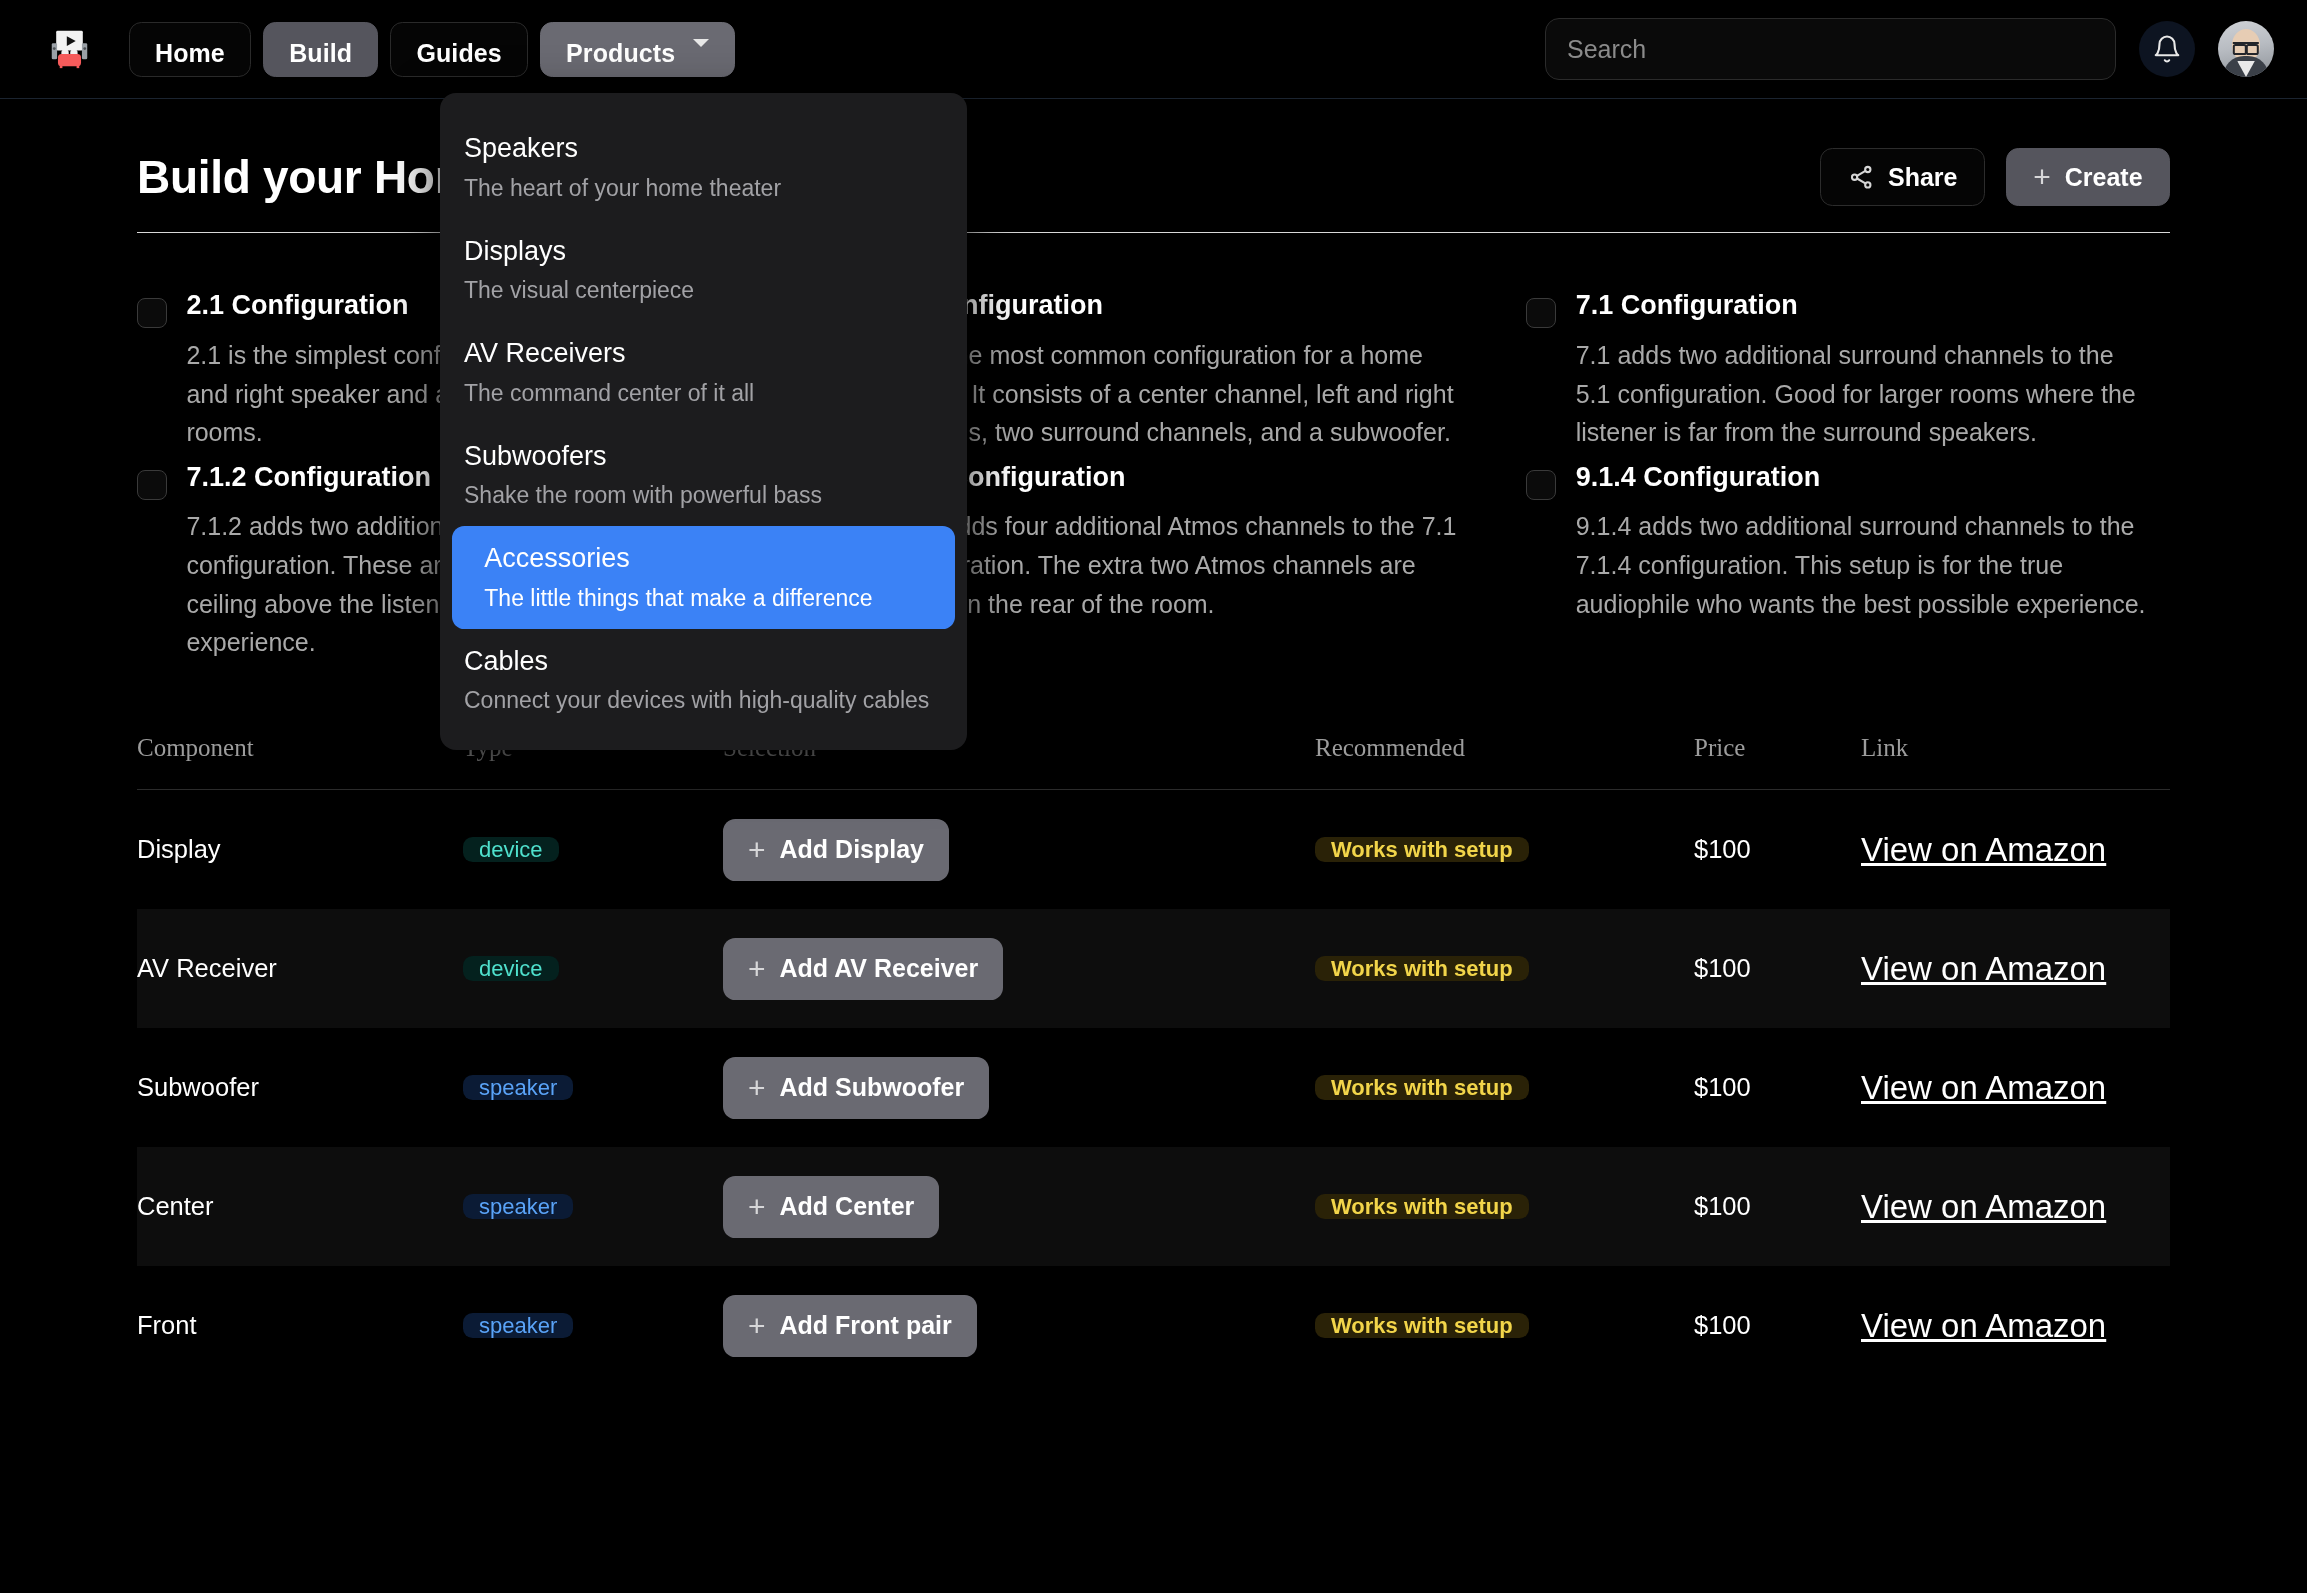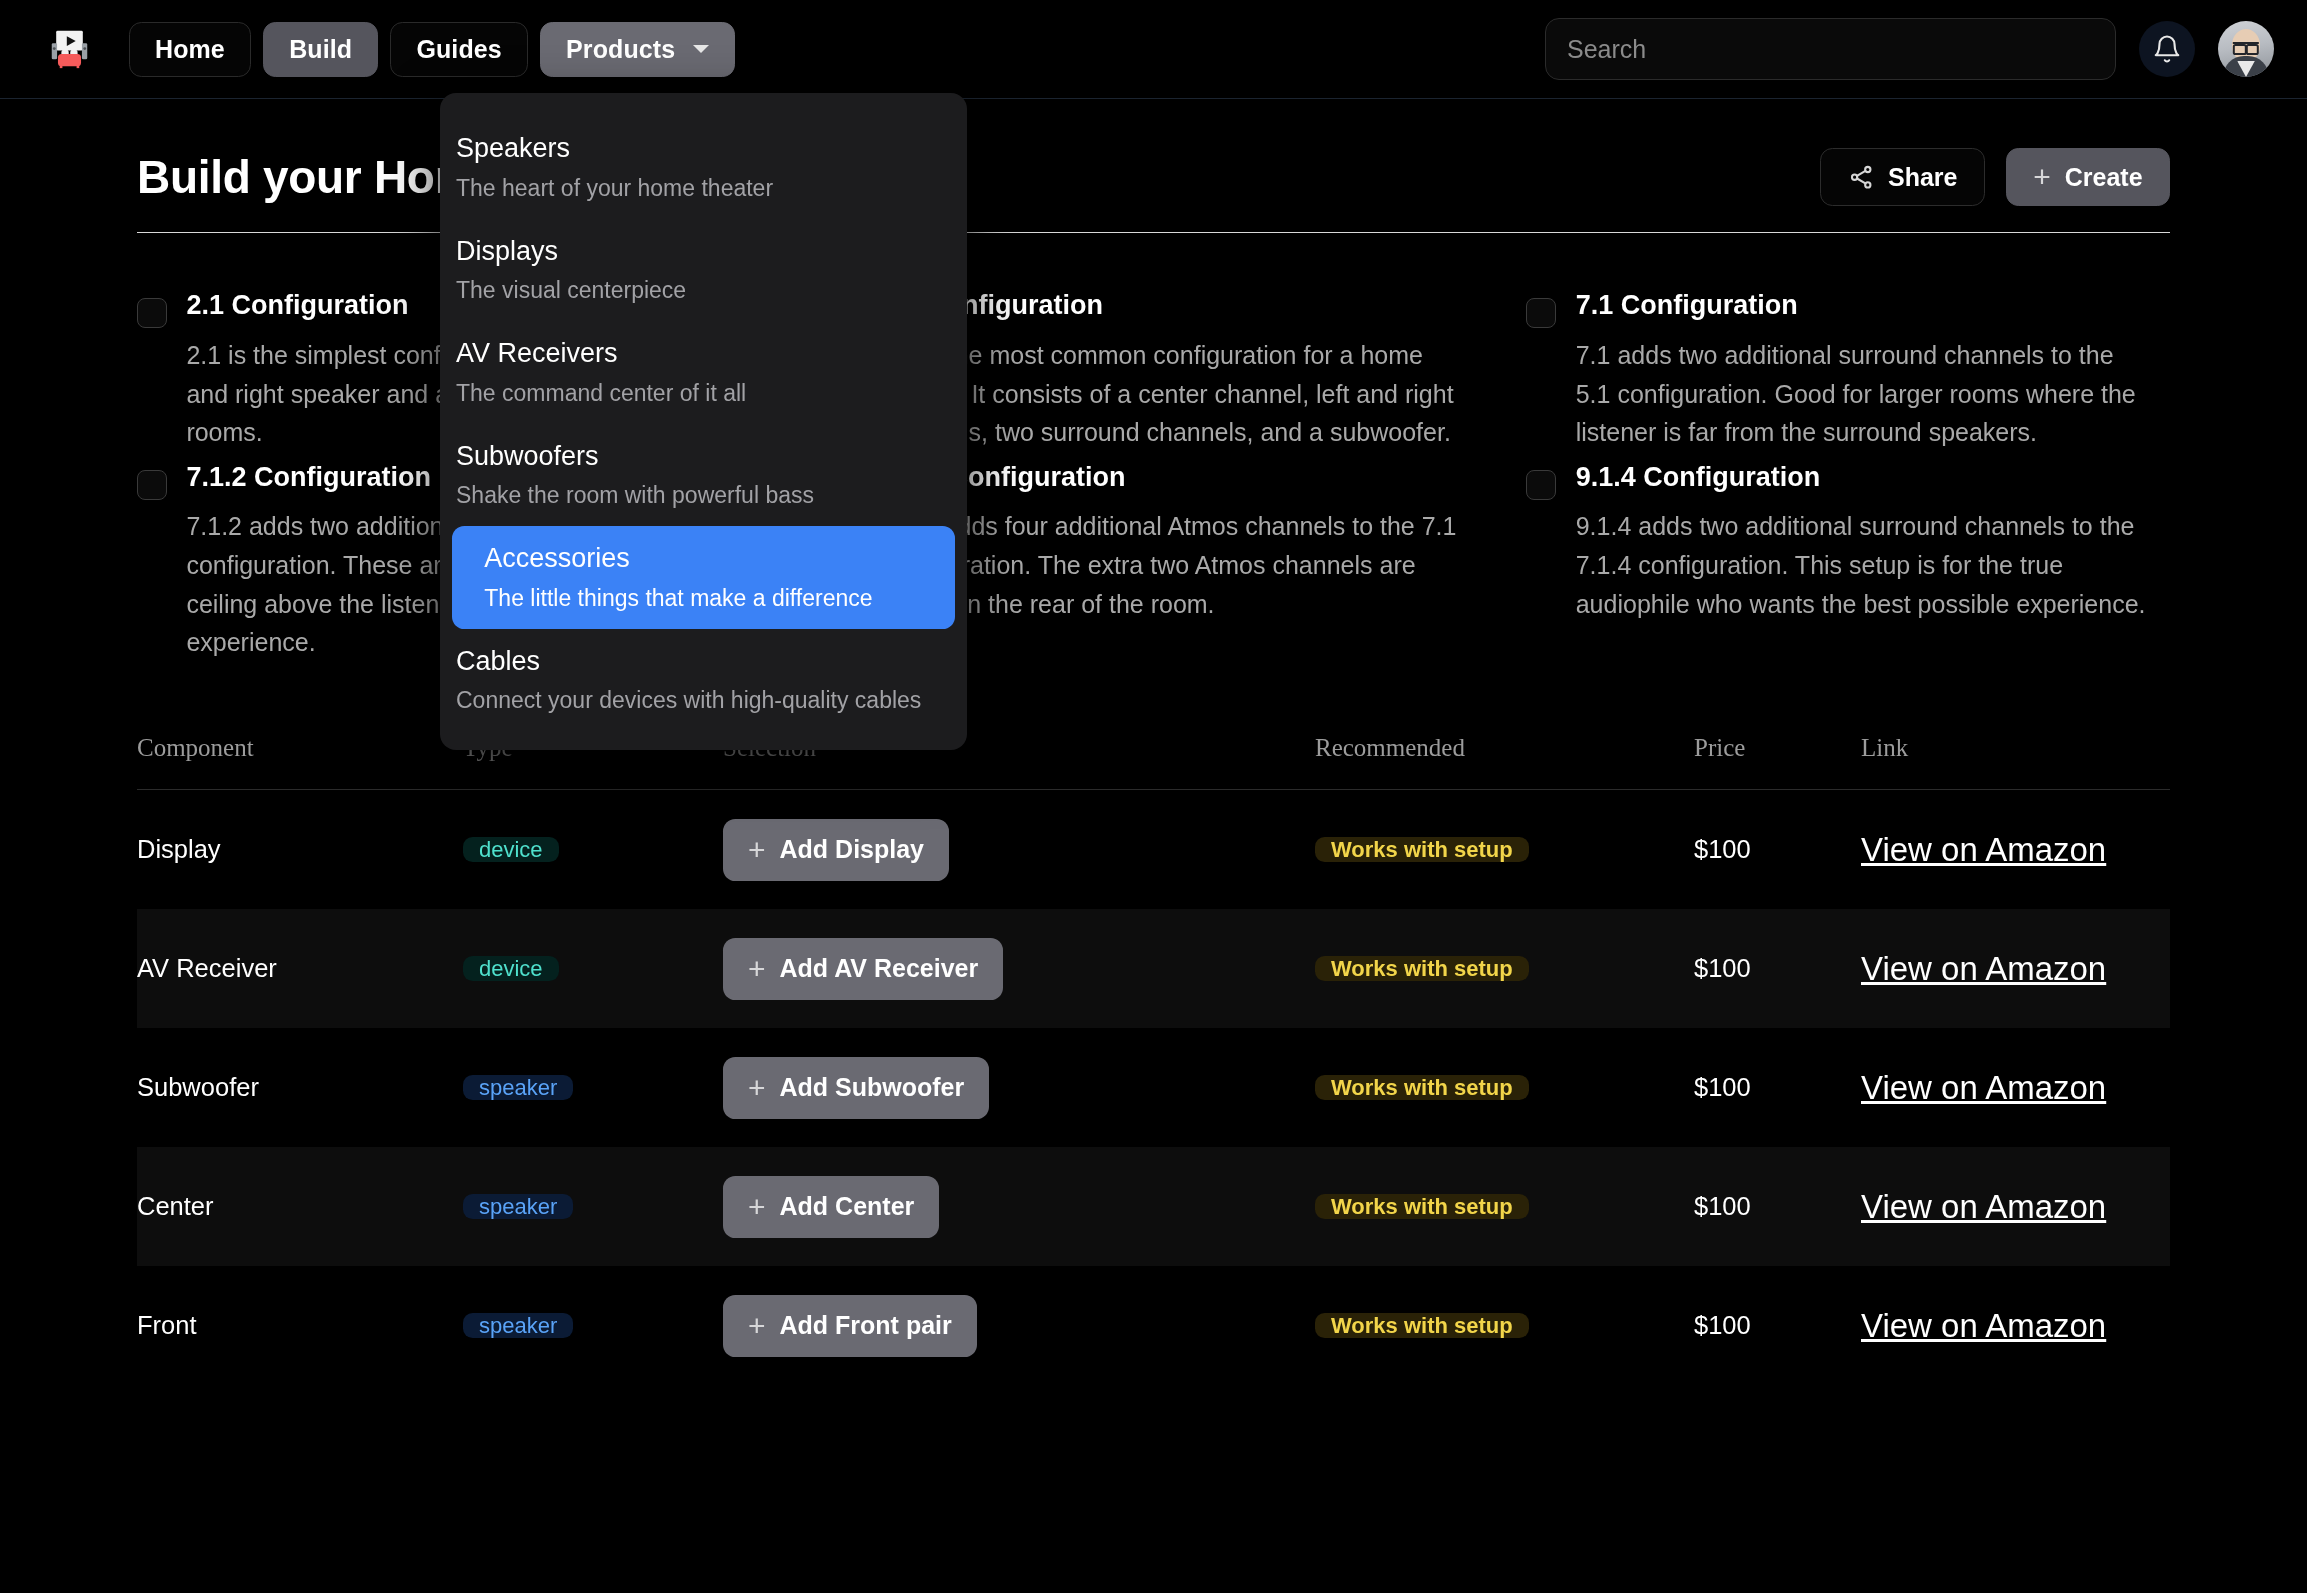--- a/index.html
+++ b/index.html
@@ -24,22 +24,22 @@
   }
   .logo {
     width: 55px; height: 55px;
     position: relative;
     flex: 0 0 auto;
     margin-right: 32px;
   }
   .nav-links { display: flex; align-items: center; gap: 12.3px; }
   .nav-btn {
     height: 55px;
-    padding: 7px 25px;
-    display: flex; align-items: center; gap: 12.3px;
+    padding: 16px 25px;
+    display: flex; align-items: flex-start; gap: 12.3px;
     border-radius: 12.3px;
     border: 1.3px solid #2a2a2a;
     background: #050505;
     color: #ffffff;
     font-size: 25px;
     font-weight: 600;
     letter-spacing: 0.1px;
     white-space: nowrap;
     cursor: pointer;
   }
@@ -177,21 +177,21 @@
   .dropdown {
     position: absolute;
     left: 440px; top: 93px;
     width: 527px;
     background: #1c1c1e;
     border-radius: 16px;
     padding: 23px 0 19.4px 0;
     box-shadow: 0 16px 53px rgba(0,0,0,.85);
     z-index: 40;
   }
-  .dd-item { padding: 16px 16px; cursor: pointer; }
+  .dd-item { padding: 16px 24px; cursor: pointer; }
   .dd-item.sel { background: #3b82f6; border-radius: 12.3px; margin: 0 12.3px; padding: 16px 32px; }
   .dd-title { font-size: 27px; font-weight: 400; color: #ffffff; line-height: 1.25; }
   .dd-sub   { font-size: 23px; color: #a2a2a6; margin-top: 8px; line-height: 1.25; }
   .dd-item.sel .dd-sub { color: #ffffff; }
 </style>
 </head>
 <body>
 
 <div class="navbar">
 

